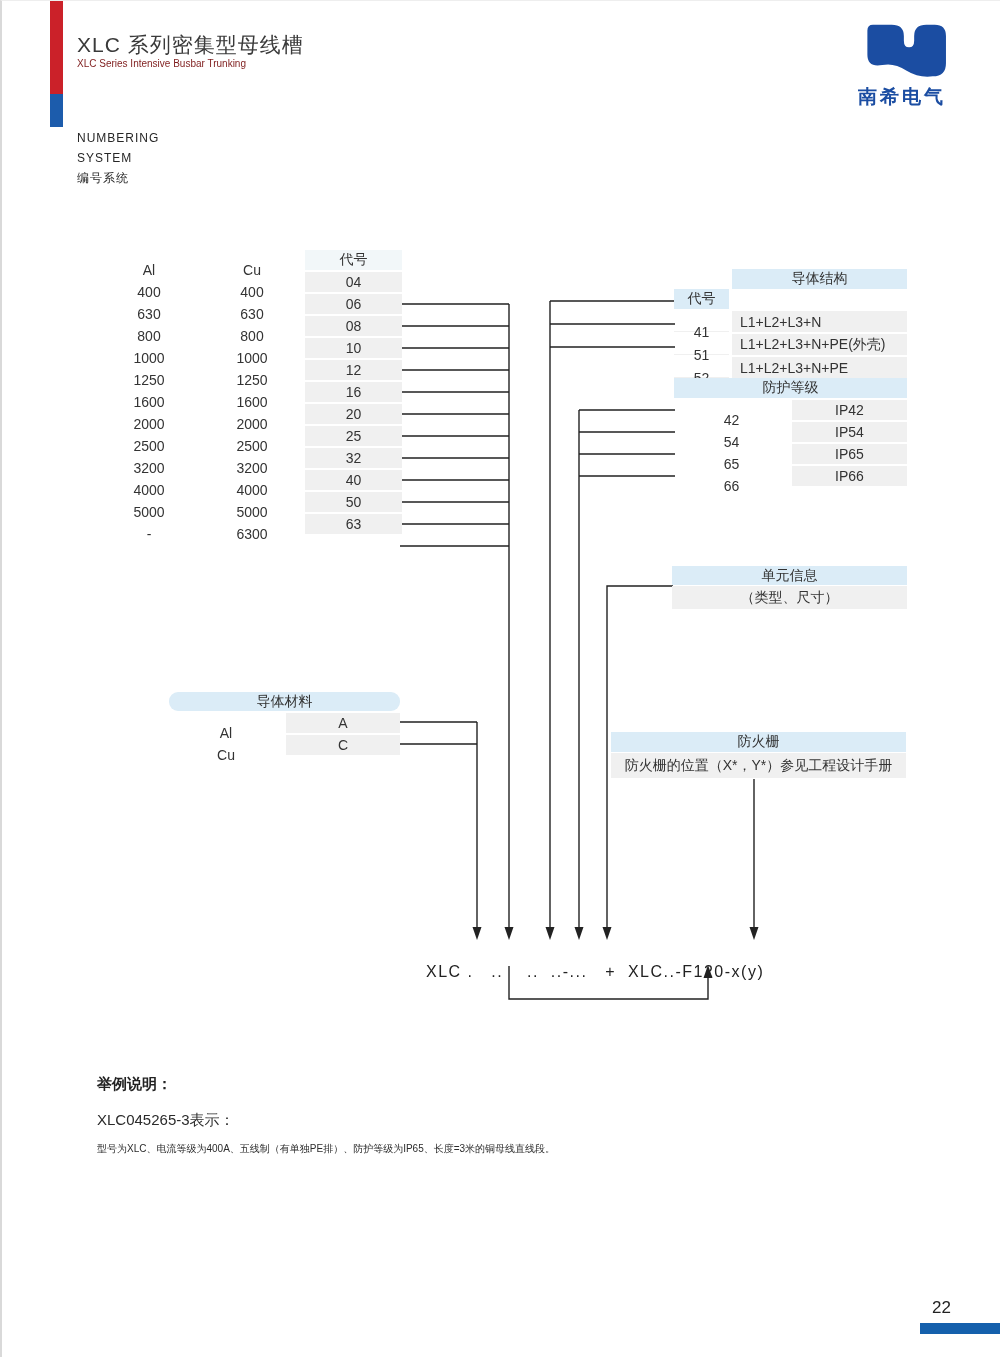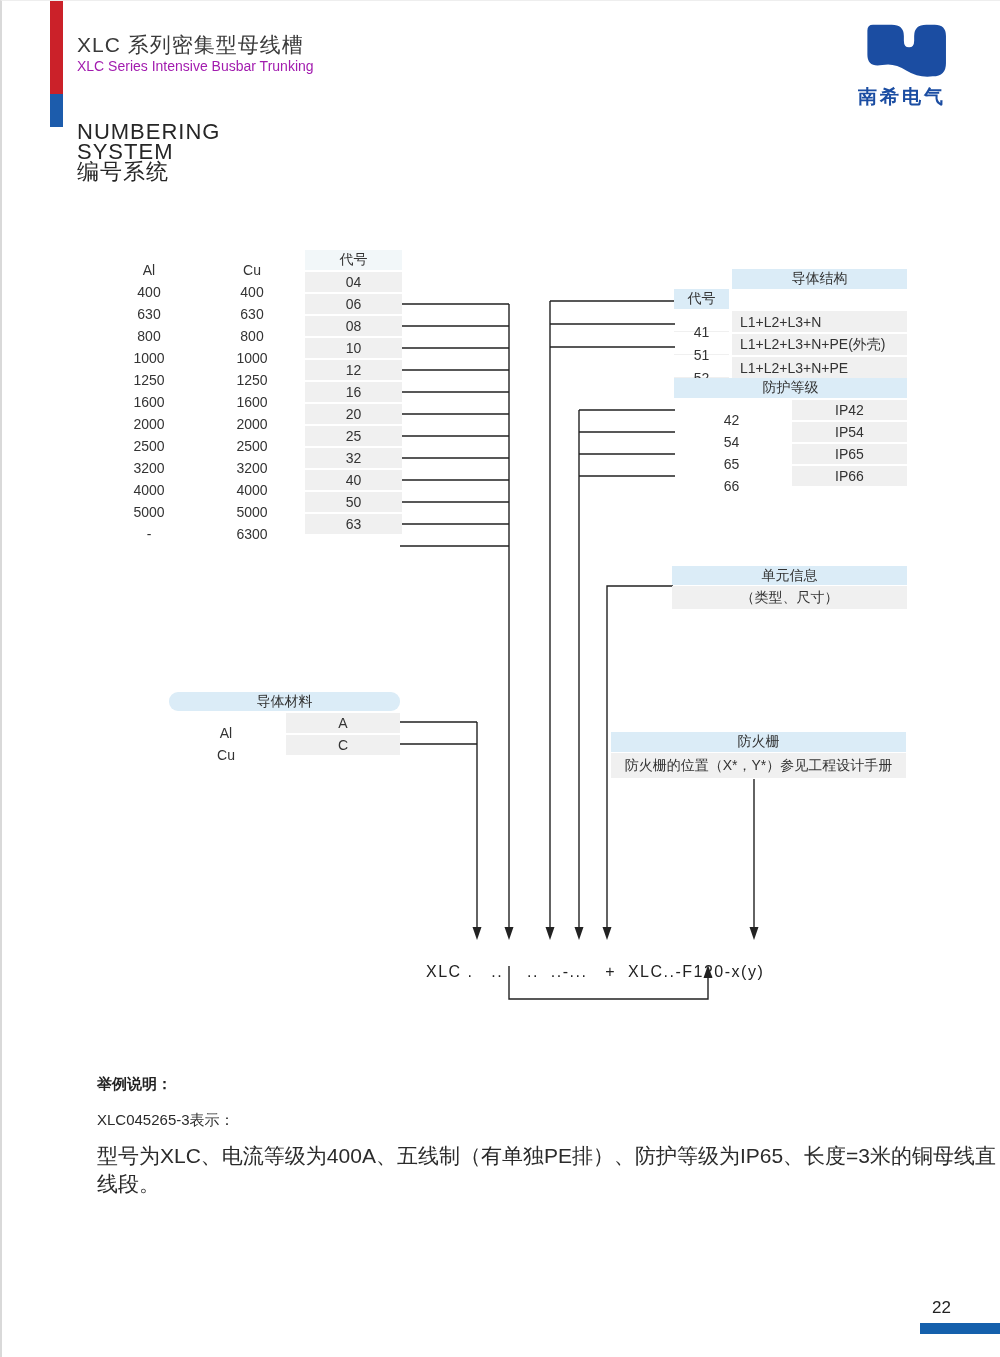--- a/index.html
+++ b/index.html
@@ -7,22 +7,22 @@
   .page {
     position:relative; width:1000px; height:1357px; background:#ffffff;
     font-family:"Liberation Sans", sans-serif; color:#333; overflow:hidden;
     border-left:2px solid #d9d9d9; border-top:1px solid #eeeeee;
   }
 
   
   .bar-red  { position:absolute; left:48px; top:0;    width:13px; height:93px; background:#cb2129; }
   .bar-blue { position:absolute; left:48px; top:93px; width:13px; height:33px; background:#1c5cac; }
   .title-cn { position:absolute; left:75px; top:30px;  font-size:21px; color:#3a3a3a; letter-spacing:1px; }
-  .title-en { position:absolute; left:75px; top:57px;  font-size:14px; color:#a21caf; }
-  .section  { position:absolute; left:75px; top:121px; font-size:22px; line-height:20px; color:#262626; letter-spacing:1px; }
+  .title-en { position:absolute; left:75px; top:57px;  font-size:10px; color:#7f1d1d; }
+  .section  { position:absolute; left:75px; top:127px; font-size:12px; line-height:20px; color:#262626; letter-spacing:1px; }
 
   .logo { position:absolute; left:848px; top:22px; width:104px; text-align:center; }
   .logo svg { display:block; margin:0 auto; }
   .logo-text { margin-top:3px; font-size:19px; font-weight:bold; color:#1b4da2; letter-spacing:3px; white-space:nowrap; }
 
   
   .tbl { position:absolute; font-size:14px; color:#333; }
   .th  { background:#dbecf7; text-align:center; display:flex; align-items:center; justify-content:center; }
   .row { display:flex; margin-top:2px; }
   .cell{ background:#f0f0f0; display:flex; align-items:center; justify-content:center; }
@@ -65,21 +65,21 @@
   .t6 .th { height:20px; }
   .t6 .body { margin-top:1px; height:25px; background:#f0f0f0; display:flex; align-items:center; justify-content:center; font-size:14px; white-space:nowrap; }
 
   .connectors { position:absolute; left:0; top:0; pointer-events:none; }
 
   .formula { position:absolute; left:424px; top:946px; font-size:16px; letter-spacing:1.5px;
              color:#222; white-space:pre;margin-top:16px; }
 
   .ex-head  { position:absolute; left:95px; top:1074px; font-size:15px; font-weight:bold; color:#222; }
   .ex-line1 { position:absolute; left:95px; top:1110px; font-size:15px; color:#2b2b2b; }
-  .ex-line2 { position:absolute; left:95px; top:1141px; font-size:21px; color:#2b2b2b; }
+  .ex-line2 { position:absolute; left:95px; top:1141px; font-size:10px; color:#2b2b2b; }
 
   .page-num   { position:absolute; left:930px; top:1297px; font-size:17px; color:#222; }
   .footer-bar { position:absolute; left:918px; top:1322px; width:82px; height:11px; background:#1560ac; }
 </style>
 </head>
 <body>
 
 <div class="page">
 
   <div class="bar-red"></div>

